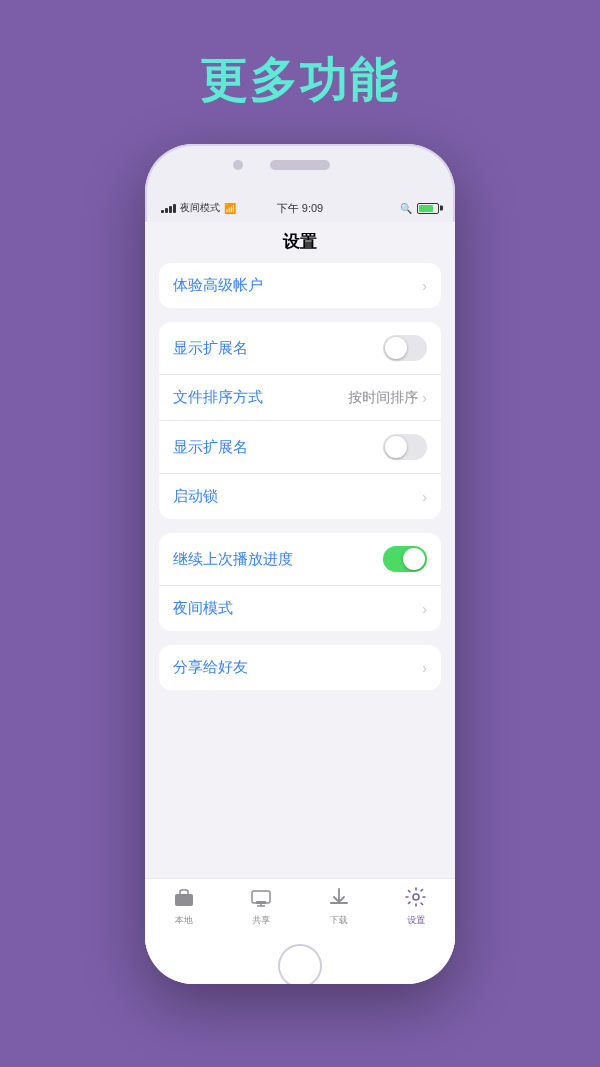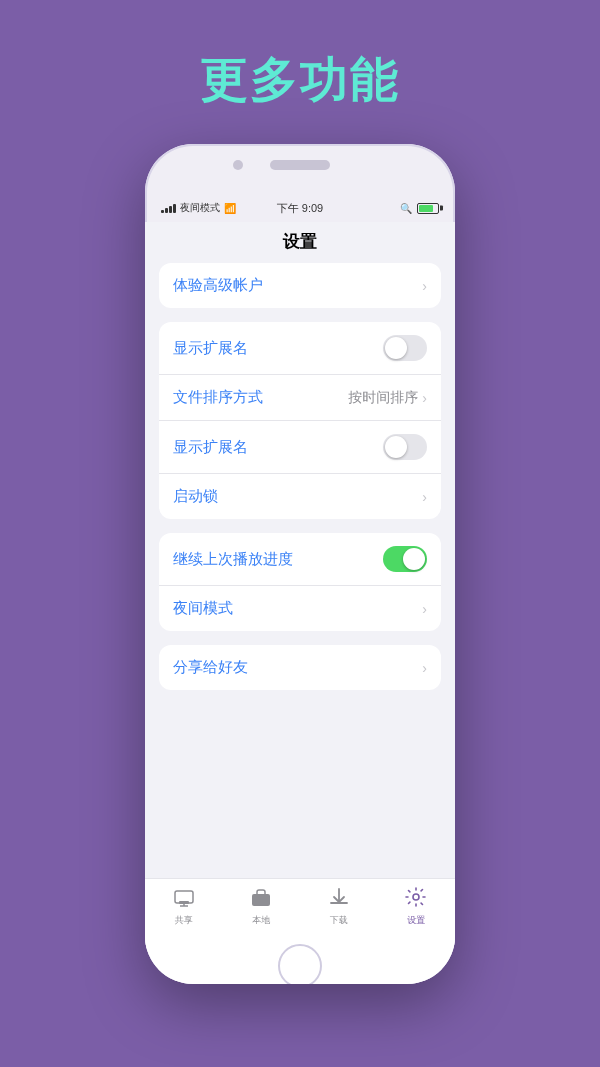--- a/index.html
+++ b/index.html
@@ -421,36 +421,36 @@
           </div>
         </div>
       </div>
 
     </div>
 
     <div class="tab-bar">
       <div class="tab-item">
         <span class="tab-icon">
           <svg width="22" height="20" viewBox="0 0 22 20" fill="none">
+            <rect x="2" y="7" width="18" height="12" rx="2" fill="#8e8e93"></rect>
+            <path d="M7 7V5a2 2 0 012-2h4a2 2 0 012 2v2" stroke="#8e8e93" stroke-width="1.5" fill="none"></path>
+          </svg>
+        </span>
+        <span class="tab-label">本地</span>
+      </div>
+      <div class="tab-item">
+        <span class="tab-icon">
+          <svg width="22" height="20" viewBox="0 0 22 20" fill="none">
             <rect x="2" y="4" width="18" height="12" rx="2" fill="none" stroke="#8e8e93" stroke-width="1.5"></rect>
             <rect x="6" y="14" width="10" height="3" rx="1" fill="#8e8e93"></rect>
             <line x1="11" y1="17" x2="11" y2="19" stroke="#8e8e93" stroke-width="1.5"></line>
             <line x1="7" y1="19" x2="15" y2="19" stroke="#8e8e93" stroke-width="1.5"></line>
           </svg>
         </span>
         <span class="tab-label">共享</span>
-      </div>
-      <div class="tab-item">
-        <span class="tab-icon">
-          <svg width="22" height="20" viewBox="0 0 22 20" fill="none">
-            <rect x="2" y="7" width="18" height="12" rx="2" fill="#8e8e93"></rect>
-            <path d="M7 7V5a2 2 0 012-2h4a2 2 0 012 2v2" stroke="#8e8e93" stroke-width="1.5" fill="none"></path>
-          </svg>
-        </span>
-        <span class="tab-label">本地</span>
       </div>
       <div class="tab-item">
         <span class="tab-icon">
           <svg width="22" height="20" viewBox="0 0 22 20" fill="none">
             <path d="M11 2v12M6 10l5 5 5-5" stroke="#8e8e93" stroke-width="1.8" stroke-linecap="round" stroke-linejoin="round"></path>
             <path d="M3 16h16" stroke="#8e8e93" stroke-width="1.8" stroke-linecap="round"></path>
           </svg>
         </span>
         <span class="tab-label">下载</span>
       </div>

